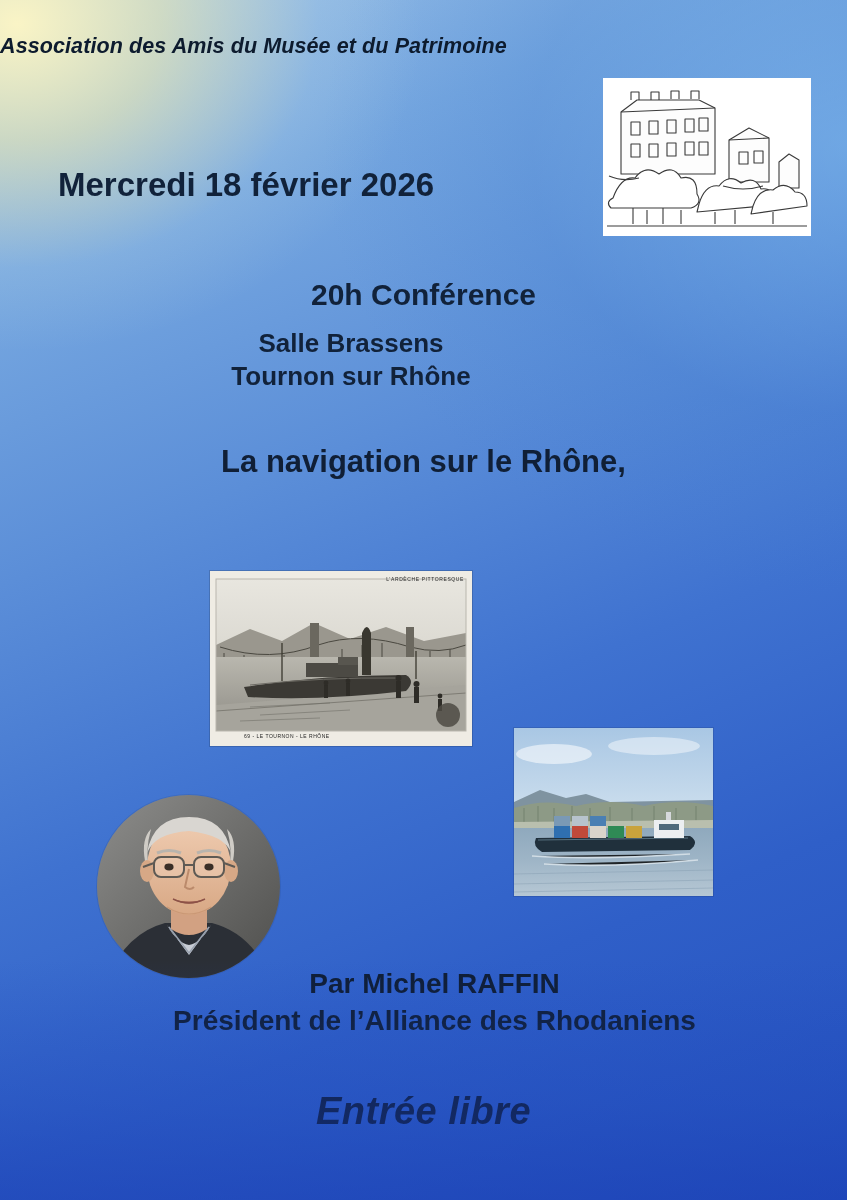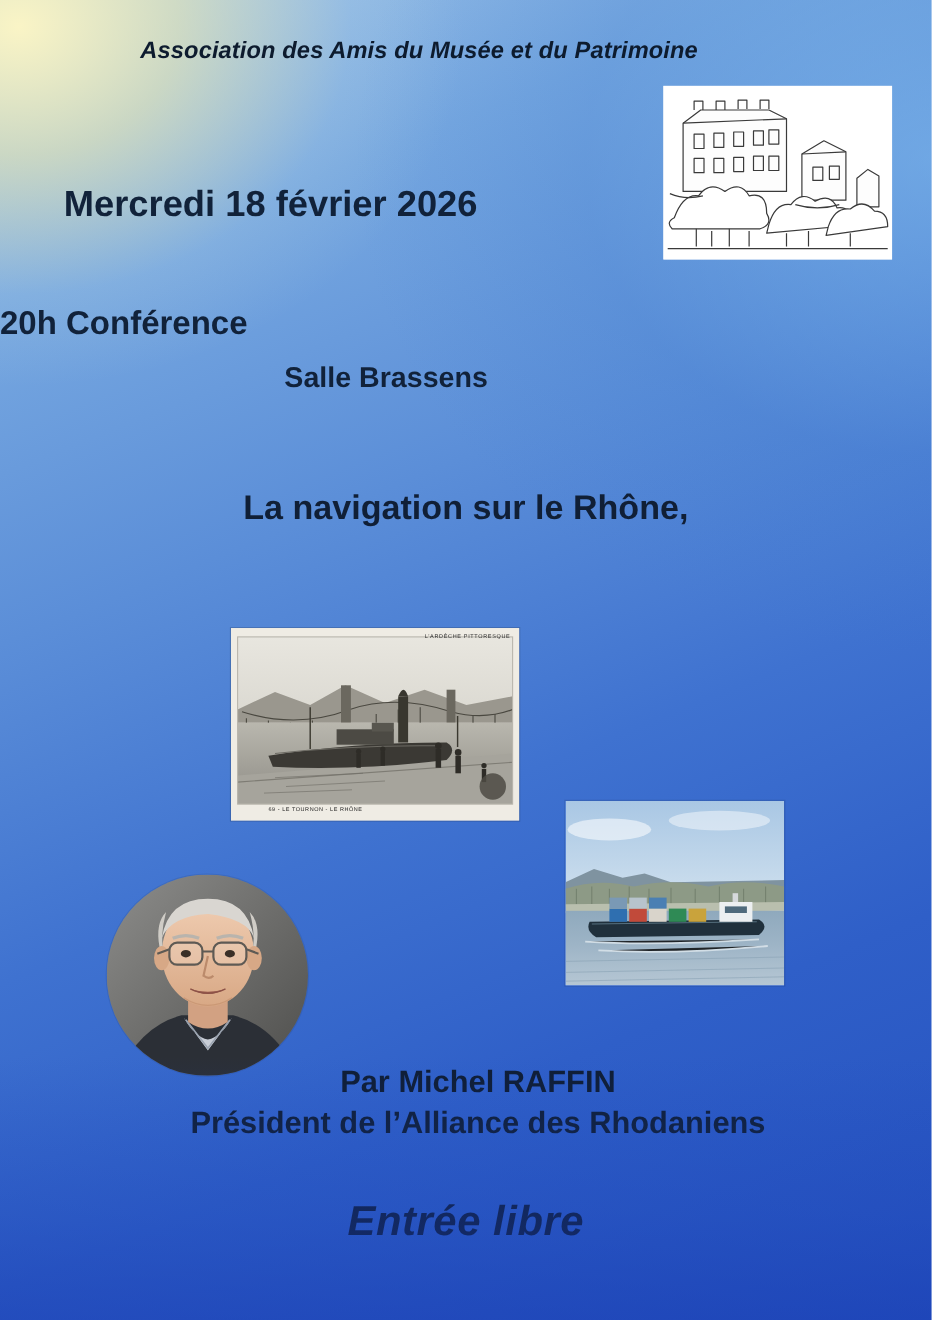--- a/index.html
+++ b/index.html
@@ -29,21 +29,21 @@
     height: 240px;
     background: linear-gradient(180deg, rgba(36,80,191,0) 0%, rgba(30,70,185,0.35) 60%, rgba(26,62,180,0.55) 100%);
     pointer-events: none;
   }
 
   .assoc-title {
     position: absolute;
     top: 34px;
     left: 0;
     width: 762px;
-    text-align: center;
+    text-align: left;
     font-size: 21.5px;
     font-weight: bold;
     font-style: italic;
     color: #0d1b2e;
     letter-spacing: 0.1px;
   }
 
   
   .castle-box {
     position: absolute;
@@ -63,20 +63,21 @@
     font-size: 33px;
     font-weight: bold;
     color: #11223a;
   }
 
   .time-conf {
     position: absolute;
     top: 278px;
     left: 0;
     width: 847px;
+    text-align: center;
     font-size: 30px;
     font-weight: bold;
     color: #11223a;
   }
   .venue {
     position: absolute;
     top: 327px;
     left: 0;
     width: 702px;
     text-align: center;
@@ -225,20 +226,21 @@
       </g>
     </svg>
   </div>
 
   <div class="date-line">Mercredi 18 février 2026</div>
 
   <div class="time-conf">20h  Conférence</div>
 
   <div class="venue">
     <div>Salle Brassens</div>
+    <div>Tournon sur Rhône</div>
   </div>
 
   <div class="talk-title">
     <div>La navigation sur le Rhône,</div>
   </div>
 
   <div class="postcard">
     <svg class="pc-inner" width="262" height="175" viewBox="0 0 262 175" xmlns="http://www.w3.org/2000/svg">
       <defs>
         <linearGradient id="sky" x1="0" y1="0" x2="0" y2="1">

